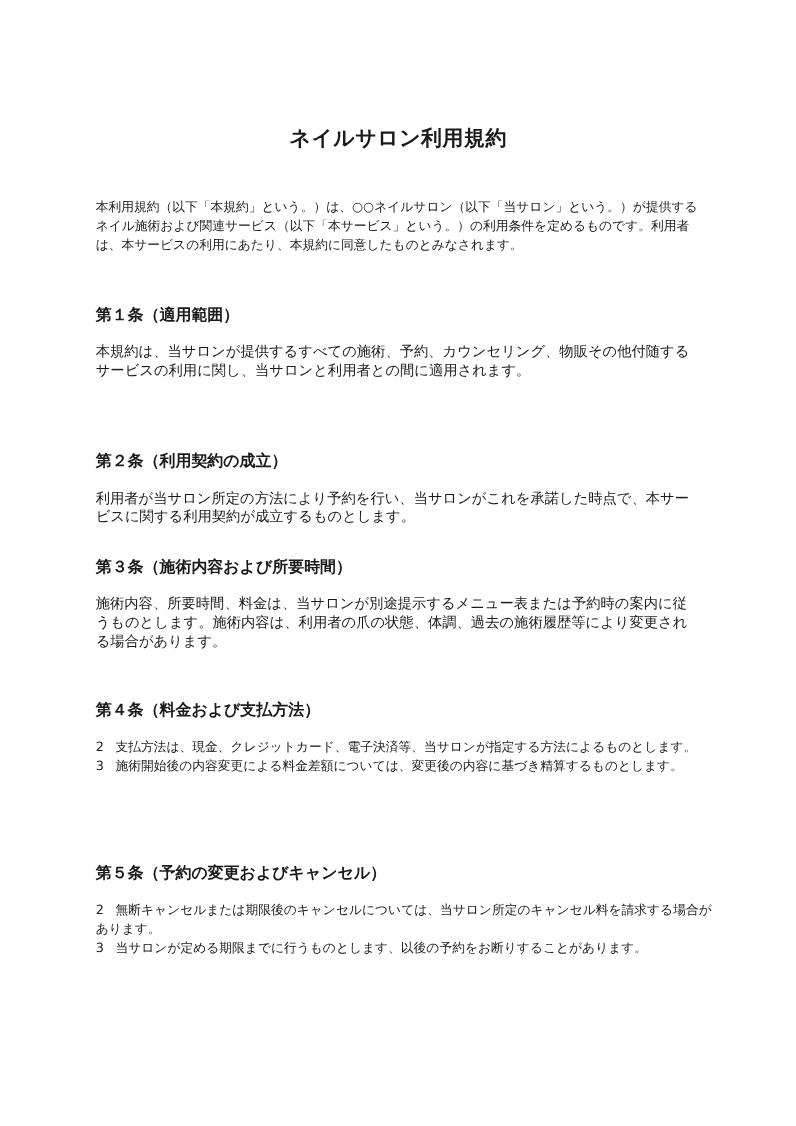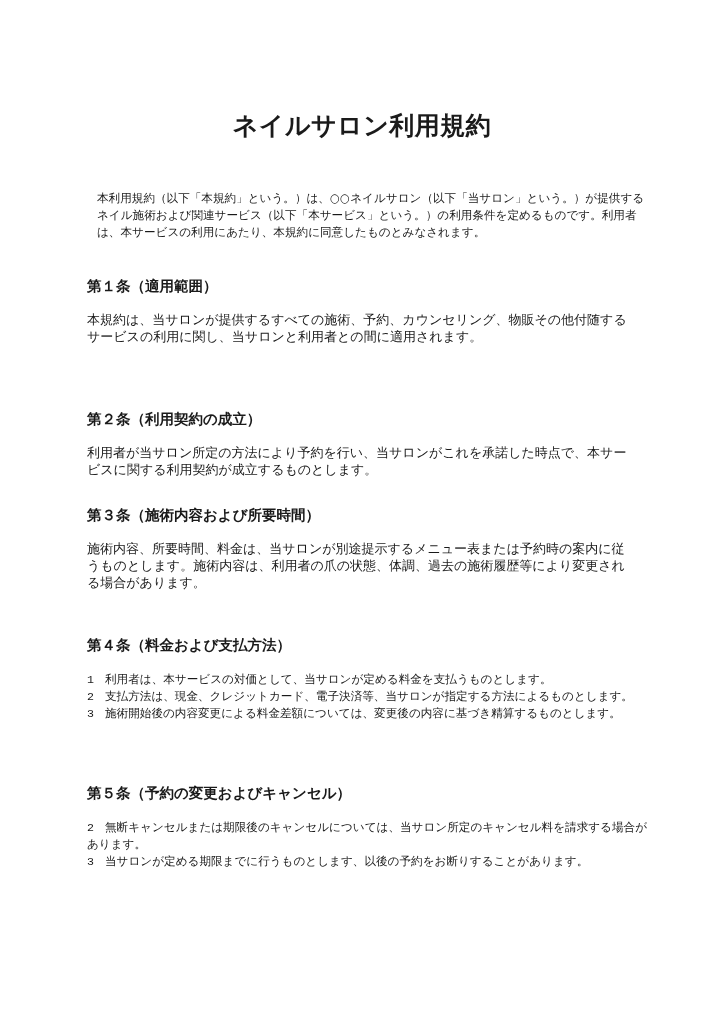--- a/index.html
+++ b/index.html
@@ -20,40 +20,39 @@
     left: 87px;
     top: 0;
     width: 560px;
   }
   .title {
     position: absolute;
     left: 0;
     width: 550px;
     top: 112px;
     text-align: center;
-    font-size: 25px;
+    font-size: 19px;
     font-weight: bold;
     letter-spacing: 0.5px;
     margin: 0;
     line-height: 28px;
   }
   .intro {
     position: absolute;
     left: 0;
     top: 180px;
     width: 550px;
     font-size: 11.6px;
     line-height: 17px;
-    margin: 10px;
+    margin: 0;
   }
   .article {
     position: absolute;
     left: 0;
     width: 560px;
-    font-family: Liberation Mono, monospace;
   }
   .article h2 {
     margin: 0;
     font-size: 14.5px;
     font-weight: bold;
     line-height: 22px;
   }
   .article p {
     margin: 14px 0 0 0;
     font-size: 13px;
@@ -96,21 +95,20 @@
   </section>
 
   <section class="article" style="top:505px;">
     <h2>第３条（施術内容および所要時間）</h2>
     <p>施術内容、所要時間、料金は、当サロンが別途提示するメニュー表または予約時の案内に従うものとします。施術内容は、利用者の爪の状態、体調、過去の施術履歴等により変更される場合があります。</p>
   </section>
 
   <section class="article" style="top:635px;">
     <h2>第４条（料金および支払方法）</h2>
     <ol>
-      <li><span class="num">1</span><span>利用者は、本サービスの対価として、当サロンが定める料金を支払うものとします。</span></li>
       <li><span class="num">2</span><span>支払方法は、現金、クレジットカード、電子決済等、当サロンが指定する方法によるものとします。</span></li>
       <li><span class="num">3</span><span>施術開始後の内容変更による料金差額については、変更後の内容に基づき精算するものとします。</span></li>
     </ol>
   </section>
 
   <section class="article" style="top:783px;">
     <h2>第５条（予約の変更およびキャンセル）</h2>
     <ol>
       <li><span class="num">2</span><span>無断キャンセルまたは期限後のキャンセルについては、当サロン所定のキャンセル料を請求する場合があります。</span></li>
       <li><span class="num">3</span><span>当サロンが定める期限までに行うものとします、以後の予約をお断りすることがあります。</span></li>

